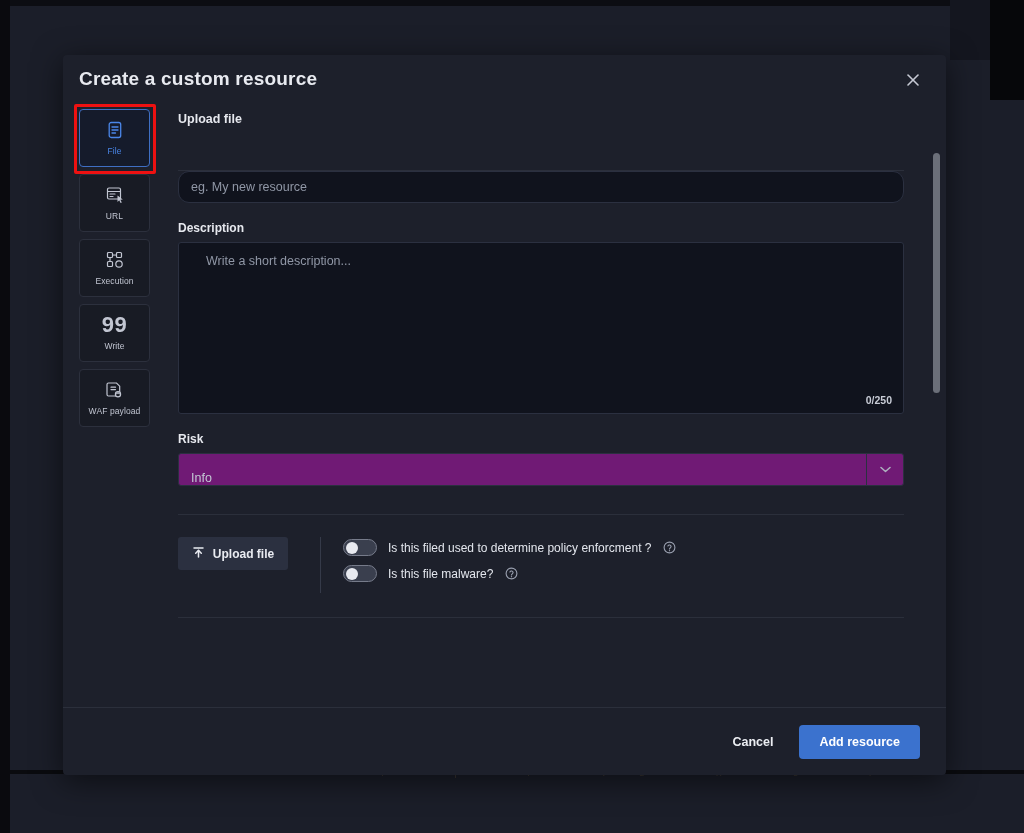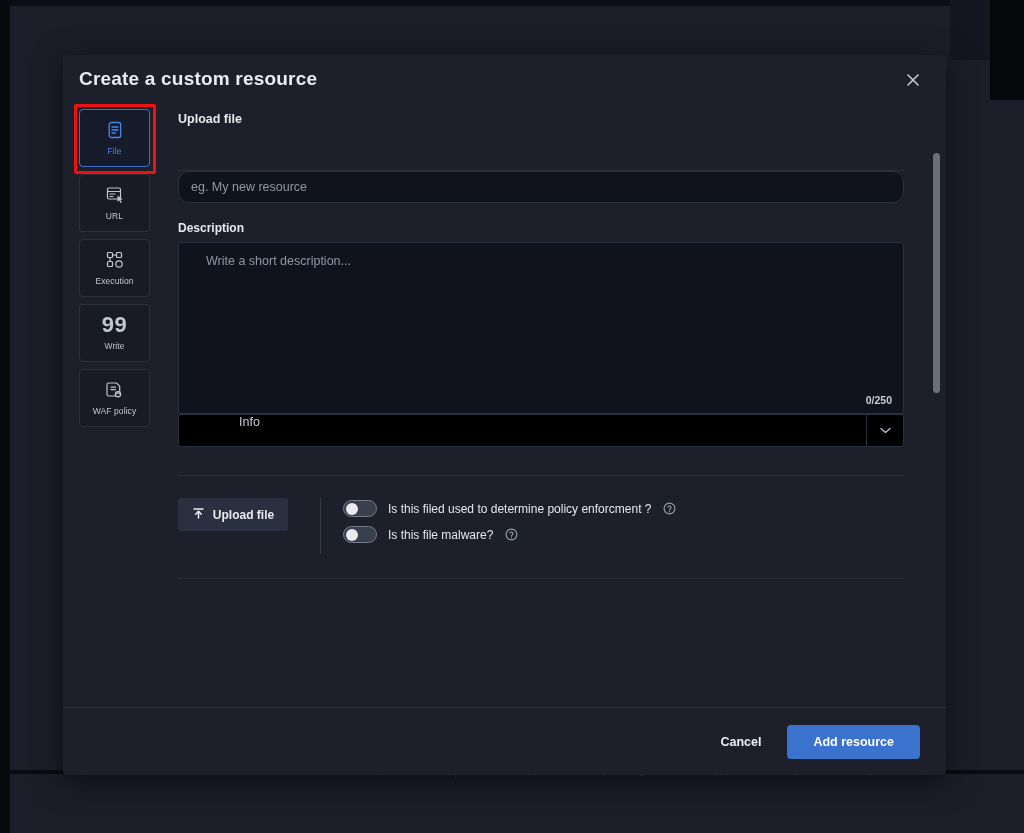--- a/index.html
+++ b/index.html
@@ -173,26 +173,25 @@
   }
   .textarea-box textarea::placeholder { color: #9097a6; }
   .char-count {
     position: absolute; right: 11px; bottom: 7px;
     font-size: 10.5px; font-weight: bold; color: #c8ccd6;
   }
 
   .select-box {
     position: relative;
     width: 100%; height: 33px;
-    background: #000000;
+    background: #701a75;
     border: 1px solid #2b3040;
     border-radius: 3px;
-    display: flex; align-items: flex-start;
-    cursor: pointer;
-    padding-left: 48px;
+    display: flex; align-items: flex-end;
+    cursor: pointer;
   }
   .select-value {
     flex: 1 1 auto;
     font-size: 12.5px; color: #c3c8d4;
     padding: 0 12px;
   }
   .select-arrow {
     width: 37px; height: 100%;
     border-left: 1px solid #2b3040;
     display: flex; align-items: center; justify-content: center;
@@ -275,21 +274,21 @@
   .btn-cancel {
     background: transparent; border: 0;
     color: #eceef3; font-size: 12.5px; font-weight: bold;
     cursor: pointer; padding: 8px 6px;
     font-family: "Liberation Sans", sans-serif;
   }
   .btn-primary {
     background: #3b72ce;
     border: 0; border-radius: 4px;
     color: #ffffff; font-size: 12.5px; font-weight: bold;
-    height: 34px; padding: 0 26px;
+    height: 34px; padding: 0 20px;
     cursor: pointer;
     font-family: "Liberation Sans", sans-serif;
   }
 </style>
 </head>
 <body>
 
 <div id="screen">
 
   <div class="backdrop-topstrip"></div>
@@ -362,40 +361,41 @@
         <div class="rail-item">
           <span class="ri-icon">
             <svg width="17" height="18" viewBox="0 0 17 18" fill="none" stroke="currentColor" stroke-width="1.2">
               <path d="M2.5 2 h8 l3.2 3.2 v8.3 a1.5 1.5 0 0 1 -1.5 1.5 h-9.7 a1.5 1.5 0 0 1 -1.5 -1.5 v-10 a1.5 1.5 0 0 1 1.5 -1.5 z"></path>
               <line x1="5" y1="6.2" x2="9.5" y2="6.2" stroke-linecap="round"></line>
               <line x1="5" y1="8.6" x2="9.5" y2="8.6" stroke-linecap="round"></line>
               <circle cx="12" cy="13.2" r="2.6" fill="#181b24"></circle>
               <path d="M10.6 13.2 a1.4 1.4 0 0 1 2.8 0"></path>
             </svg>
           </span>
-          <span class="ri-label">WAF policy</span>
+          <span class="ri-label">WAF payload</span>
         </div>
 
         <div class="rail-highlight"></div>
       </div>
 
       <div class="pane-wrap">
         <div class="pane">
 
           <div class="sec-head">Upload file</div>
           <div class="divider"></div>
 
           <input class="text-input" type="text" placeholder="eg. My new resource" style="">
 
           <div class="field-label">Description</div>
           <div class="textarea-box">
             <textarea placeholder="Write a short description..." style=""></textarea>
             <div class="char-count">0/250</div>
           </div>
 
+          <div class="field-label">Risk</div>
           <div class="select-box">
             <div class="select-value">Info</div>
             <div class="select-arrow">
               <svg width="11" height="7" viewBox="0 0 11 7" fill="none" stroke="currentColor" stroke-width="1.5" stroke-linecap="round" stroke-linejoin="round">
                 <polyline points="1,1.5 5.5,5.5 10,1.5"></polyline>
               </svg>
             </div>
           </div>
 
           <div class="divider2"></div>

